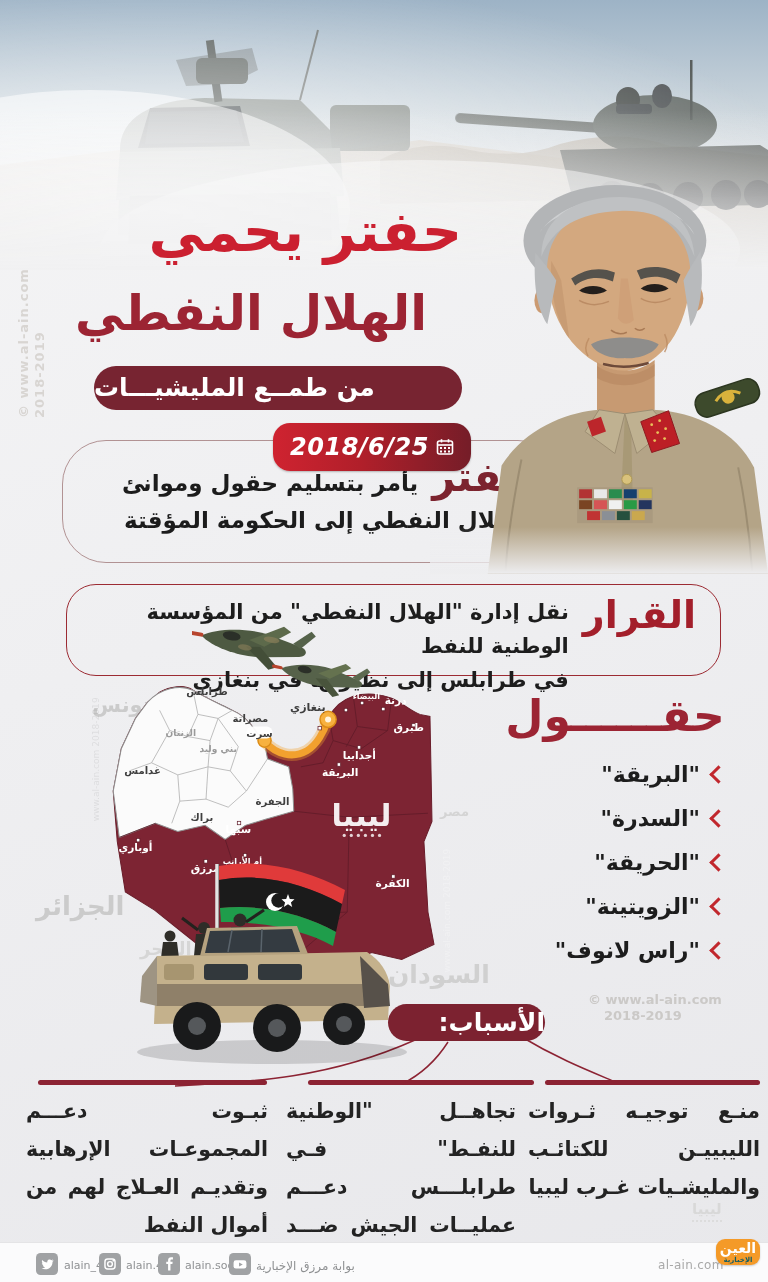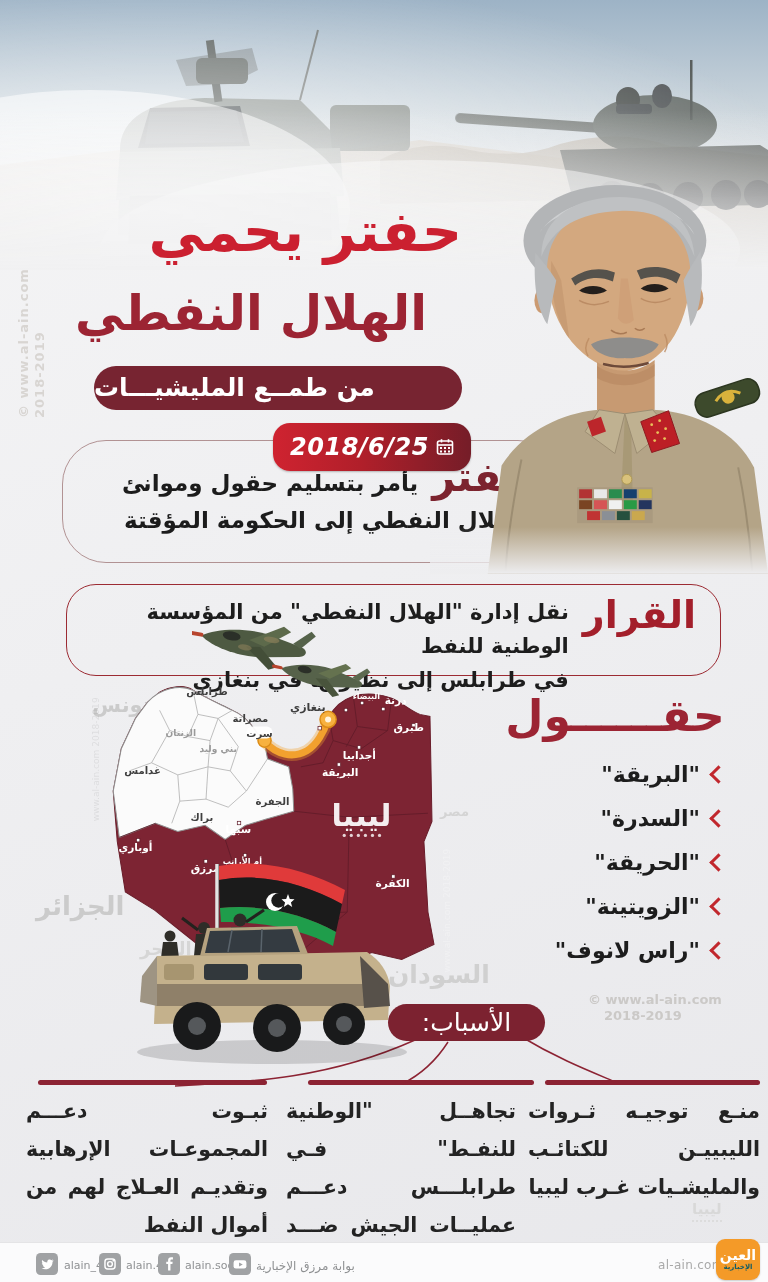--- a/index.html
+++ b/index.html
@@ -48,31 +48,31 @@
           font-size:22px;font-weight:bold;color:#1d1d1d;justify-content:flex-start;}
   .chev{width:10px;height:10px;border-left:3.5px solid #c1272d;border-bottom:3.5px solid #c1272d;
           transform:rotate(45deg);flex:0 0 auto;}
   #status-badge{left:488px;top:948px;width:274px;height:31px;border-radius:16px;background:#7c2230;
           color:#fff;font-size:18.5px;font-weight:bold;text-align:center;line-height:31px;z-index:5;}
   
   #wm-map{left:588px;top:992px;color:#cbc9c7;font-size:13px;font-weight:bold;line-height:16px;direction:ltr;}
   .neighbor{color:#cbcbcb;font-weight:bold;z-index:1;}
   
   #reasons-pill{left:388px;top:1004px;width:157px;height:37px;border-radius:19px;background:#7c2230;
-          color:#fff;font-size:25px;font-weight:normal;text-align:center;line-height:37px;z-index:5;}
+          color:#fff;font-size:25px;font-weight:bold;text-align:right;line-height:37px;z-index:5;}
   .rbar{position:absolute;top:1080px;height:5px;background:#8c2333;border-radius:3px;z-index:2;}
   .reason{position:absolute;top:1092px;direction:rtl;text-align:justify;text-align-last:right;
           font-size:20.5px;font-weight:bold;color:#232323;line-height:38px;z-index:2;}
   
   #footer{left:0;top:1242px;width:768px;height:40px;background:#fbfbfc;border-top:1px solid #e4e4e6;z-index:3;}
   .soc-label{position:absolute;top:1259px;color:#8f9193;font-size:11px;z-index:4;}
   .soc-icon{position:absolute;top:1253px;width:22px;height:22px;z-index:4;}
   #yt-label{direction:rtl;}
   #site-text{left:658px;top:1258px;color:#a9a9a9;font-size:12px;letter-spacing:.3px;z-index:4;}
-  #brand-logo{left:716px;top:1239px;width:44px;height:41px;background:#f49a28;border-radius:9px;z-index:4;
+  #brand-logo{left:716px;top:1239px;width:44px;height:26px;background:#f49a28;border-radius:9px;z-index:4;
           display:flex;flex-direction:column;align-items:center;justify-content:center;box-shadow:0 1px 2px rgba(0,0,0,.2);}
   #brand-logo .l1{color:#fff;font-size:14px;font-weight:bold;line-height:15px;}
   #brand-logo .l2{color:#125d66;font-size:7px;font-weight:bold;line-height:8px;}
   #libya-tag{left:692px;top:1200px;color:#d8d8d8;font-size:15px;font-weight:bold;border-bottom:2px dotted #dcdcdc;
           padding-bottom:2px;z-index:1;}
   
   text{font-family:"DejaVu Sans",sans-serif;}
   .mlbl-w{fill:#ffffff;font-size:10.5px;font-weight:bold;}
   .mlbl-d{fill:#3f3f3f;font-size:10px;font-weight:bold;}
   .mlbl-g{fill:#9a9a9a;font-size:9px;font-weight:bold;}

